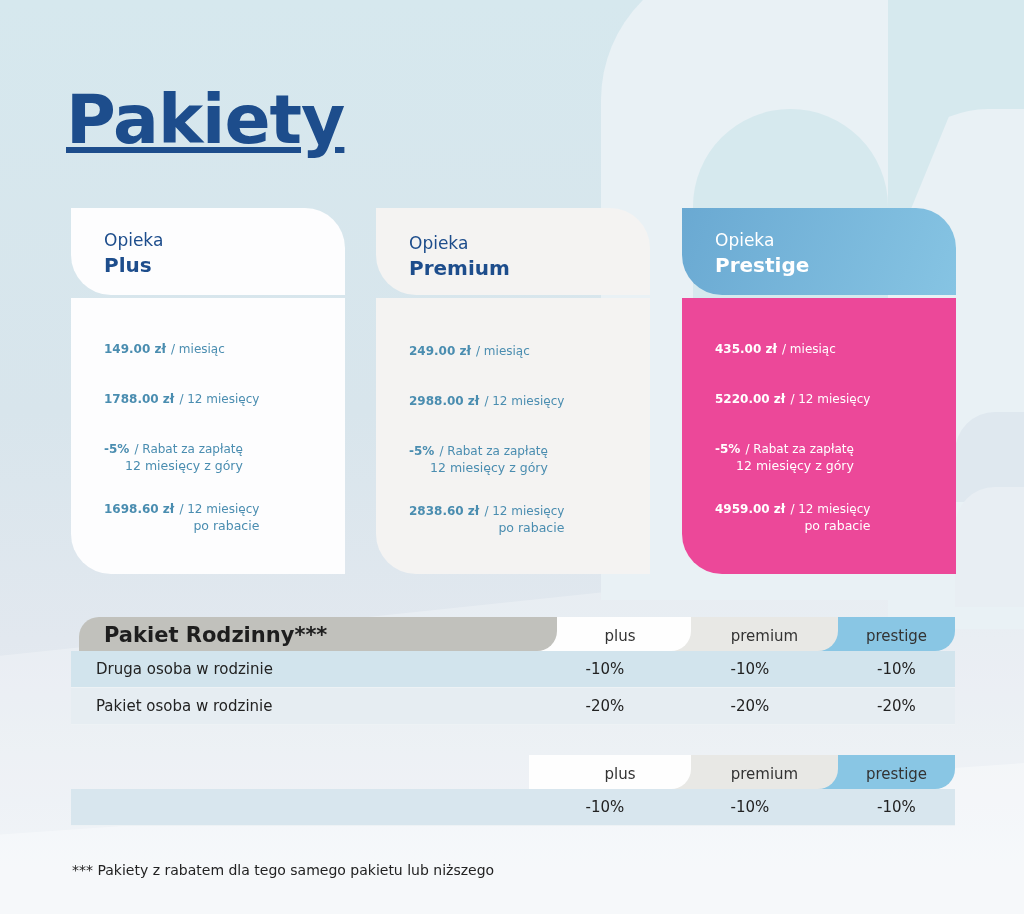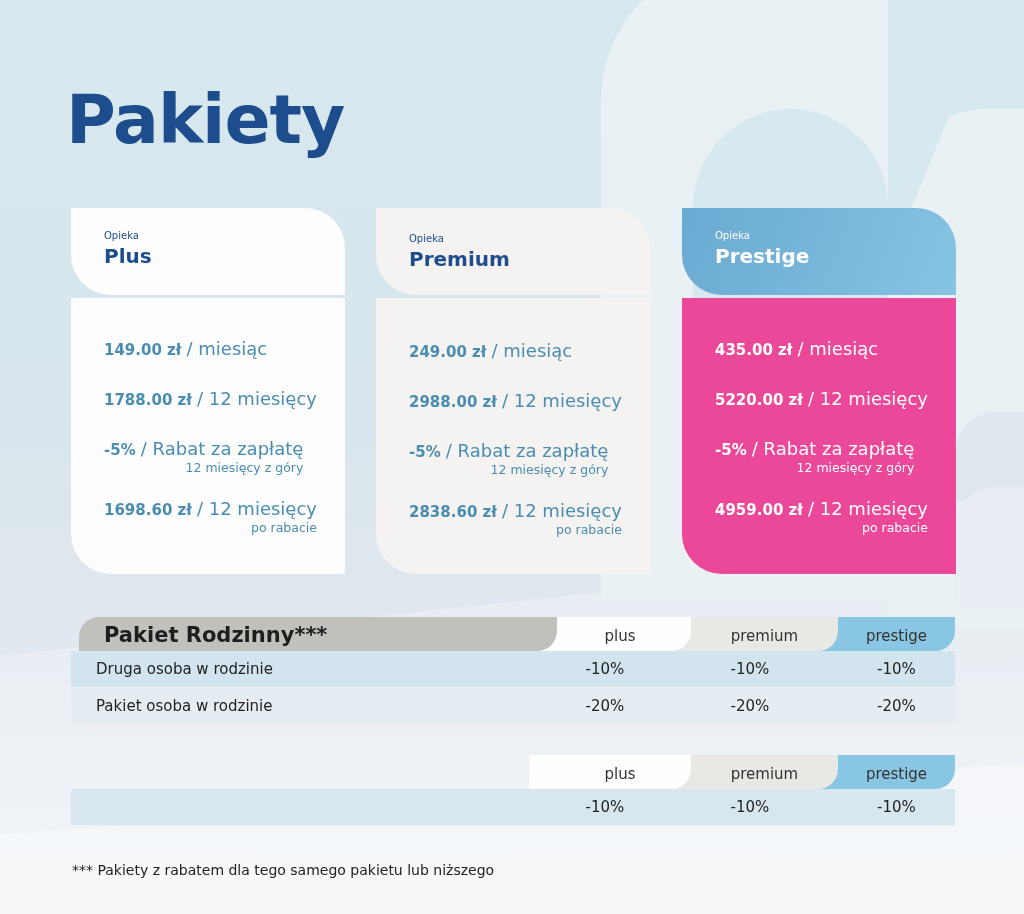--- a/index.html
+++ b/index.html
@@ -16,40 +16,40 @@
   .bg-c { left: 888px; top: 0px; width: 136px; height: 620px; background: #d6e9ee; }
   .bg-d { left: 888px; top: 109px; width: 160px; height: 520px; background: #e9f1f5; border-radius: 100px 0 0 0; clip-path: polygon(0 30%, 40% 0, 100% 0, 100% 100%, 0 100%); }
   .bg-e { left: 955px; top: 412px; width: 120px; height: 90px; background: #dfe8ef; border-radius: 40px 0 0 0; }
   .bg-f { left: 955px; top: 487px; width: 120px; height: 120px; background: #e8eef3; border-radius: 40px 0 0 0; }
   .bg-g { left: -60px; top: 600px; width: 1200px; height: 400px; background: rgba(255,255,255,0.25); transform: rotate(-6deg); }
   .bg-h { left: -200px; top: 800px; width: 1400px; height: 300px; background: rgba(255,255,255,0.35); border-radius: 200px 0 0 0; transform: rotate(-4deg); }
 
   .title {
     position: absolute; left: 66px; top: 80px;
     font-family: "DejaVu Sans", sans-serif; font-weight: bold;
-    font-size: 68px; color: #1d4d8c; letter-spacing: -1px;
+    font-size: 68px; color: #1d4d8c; letter-spacing: -1px; text-decoration: underline;
   }
 
   
   .card { position: absolute; top: 208px; width: 274px; height: 366px; }
   .card .head {
     position: absolute; left: 0; top: 0; width: 274px; height: 87px;
     border-radius: 0 40px 0 40px;
     padding: 22px 0 0 33px;
   }
   .card .body {
     position: absolute; left: 0; top: 90px; width: 274px; height: 276px;
     border-radius: 0 0 0 40px;
     padding-left: 33px; padding-top: 40px;
   }
-  .card .opieka { font-size: 10px; color: #1d4d8c; display: block; }
+  .card .opieka { font-size: 17px; color: #1d4d8c; display: block; }
   .card .name { font-size: 20px; font-weight: bold; color: #1d4d8c; display: block; margin-top: 3px; }
   .row { position: absolute; left: 33px; color: #4a8db0; }
-  .row .big { font-size: 15px; font-weight: bold; }
-  .row .small { font-size: 18px; }
+  .row .big { font-size: 12px; font-weight: bold; }
+  .row .small { font-size: 12px; }
   .row .cont { display: block; text-align: right; font-size: 12.5px; margin-top: 1px; }
 
   .card.plus { left: 71px; }
   .card.plus .head, .card.plus .body { background: #fdfdfe; }
   .card.premium { left: 376px; }
   .card.premium .head, .card.premium .body { background: #f4f3f2; }
   .card.premium .head { border-radius: 0 40px 0 40px; }
   .card.prestige { left: 682px; }
   .card.prestige .head { background: linear-gradient(110deg, #6aa9d2 0%, #86c4e3 100%); }
   .card.prestige .body { background: #ec4899; }

